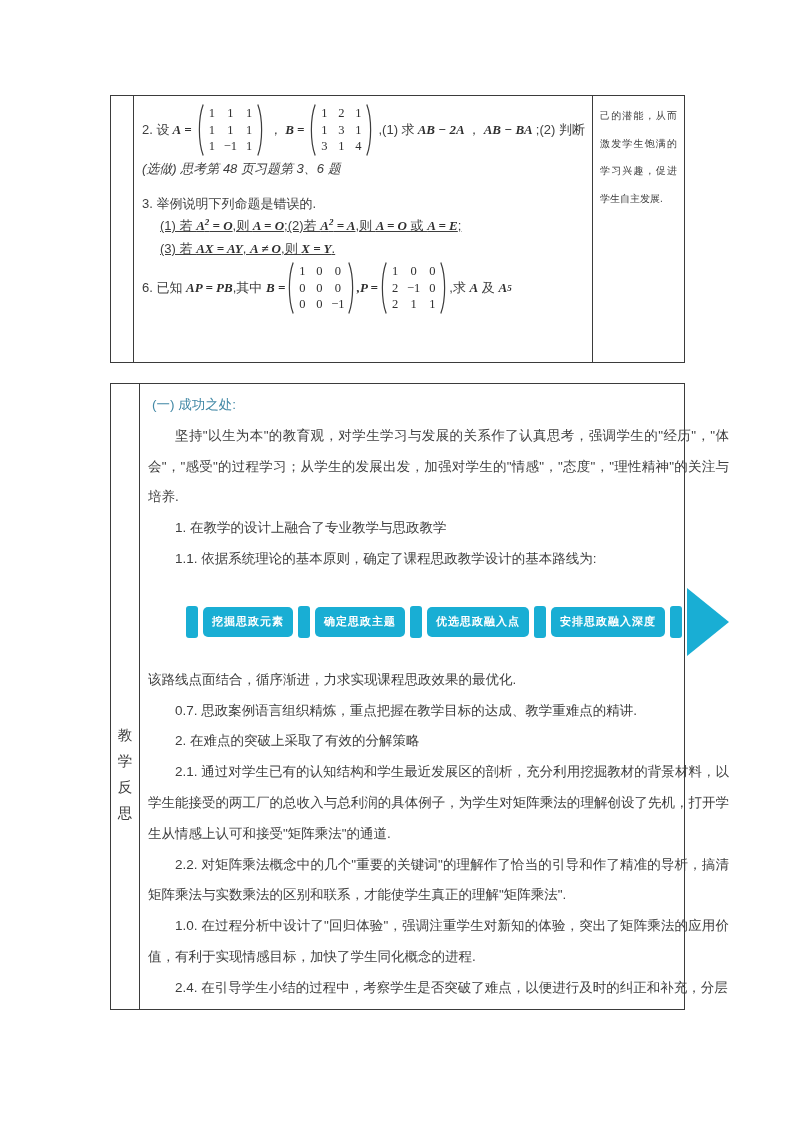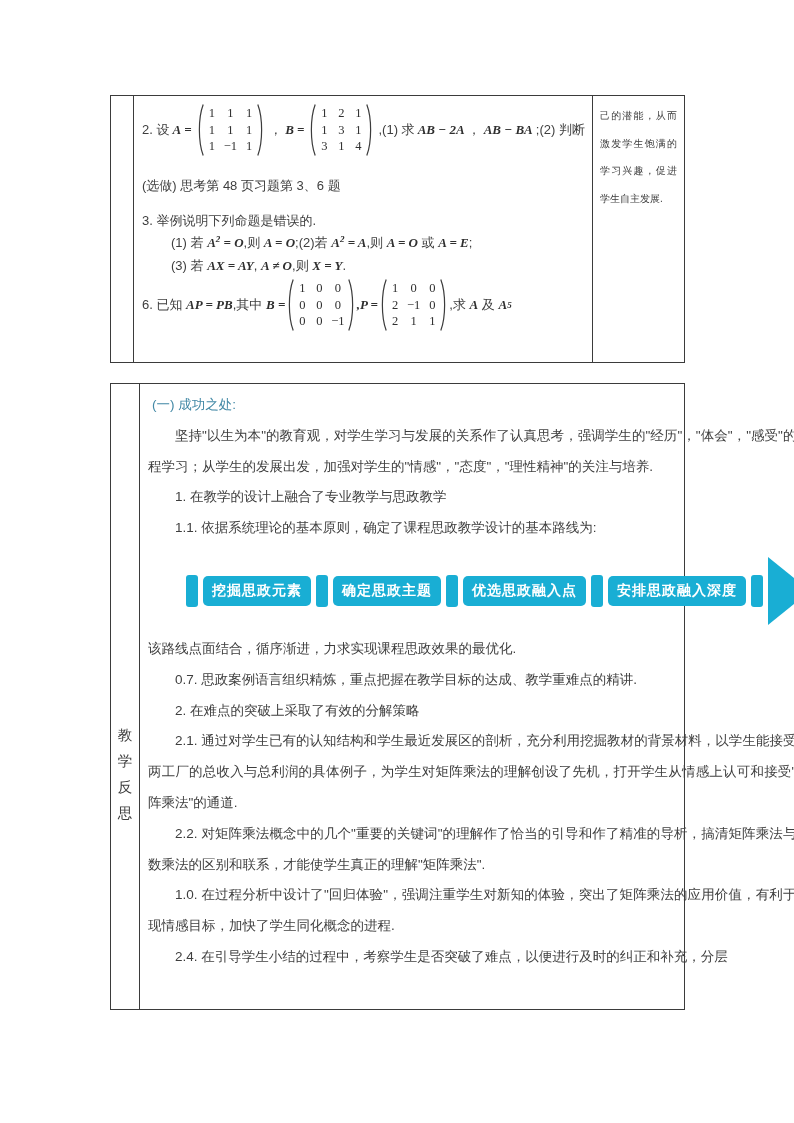--- a/index.html
+++ b/index.html
@@ -25,23 +25,23 @@
   .c-exmain{flex:1;padding:3px 7px 0 8px;font-size:13px;line-height:20px;}
   .c-note{width:92px;flex:none;padding:6px 7px 0 7px;}
   .note{margin:0;font-size:10px;line-height:27.5px;text-align:justify;color:var(--text);}
 
   .math{font-family:"Liberation Serif","DejaVu Serif",serif;font-style:italic;font-weight:bold;color:#2f2f2f;}
   sup.math{font-size:9px;line-height:0;}
   .cn{color:var(--text);}
   .mline{white-space:normal;}
   .l1{display:flex;align-items:center;justify-content:space-between;height:58px;margin-top:2px;}
   .l2{margin-top:10px;}
-  .l3{margin-top:17px;}
+  .l3{font-style:italic;}
   .l4{margin-top:15px;}
-  .sub{margin-left:29px;line-height:23px;}
+  .sub{margin-left:18px;line-height:23px;text-decoration:underline;}
   .l6{display:flex;align-items:center;height:56px;margin-top:0;}
   .l6 > .cn,.l6 > .math{white-space:pre;}
 
   .matrix{display:inline-flex;align-items:stretch;height:54px;margin:0 2px;flex:none;}
   .matrix .paren{width:7px;height:54px;flex:none;}
   .mgrid{
     display:grid;grid-template-columns:repeat(3,minmax(10px,auto));column-gap:7px;
     align-content:center;justify-items:center;padding:0 3px;
     font-family:"Liberation Serif","DejaVu Serif",serif;font-style:normal;font-weight:normal;
     font-size:12.5px;line-height:16.5px;color:#2f2f2f;
@@ -56,21 +56,21 @@
   .c-refbody{flex:1;padding:6px 10px 0 8px;}
   .rp{margin:0;font-size:13.5px;line-height:30.8px;text-align:justify;text-indent:2em;color:var(--text);}
   .rp.heading{text-indent:4px;color:var(--heading);}
   .rp.noind{text-indent:0;}
 
   .flow{display:flex;align-items:center;gap:5px;height:70px;margin:12px 0 8px 38px;}
   .conn{width:12px;height:32px;border-radius:3px;background:var(--accent);flex:none;}
   .fbox{
     height:30px;border-radius:5px;background:var(--accent);color:#fff;
     display:flex;align-items:center;padding:0 9px;white-space:nowrap;
-    font-size:14px;font-weight:bold;letter-spacing:1px;flex:none;
+    font-size:11px;font-weight:bold;letter-spacing:1px;flex:none;
   }
   .ahead{width:0;height:0;border-top:34px solid transparent;border-bottom:34px solid transparent;border-left:42px solid var(--accent);flex:none;}
 </style>
 </head>
 <body>
 
 <div class="page">
 
   <div class="tbl t-top">
     <div class="cell c-narrow"></div>

